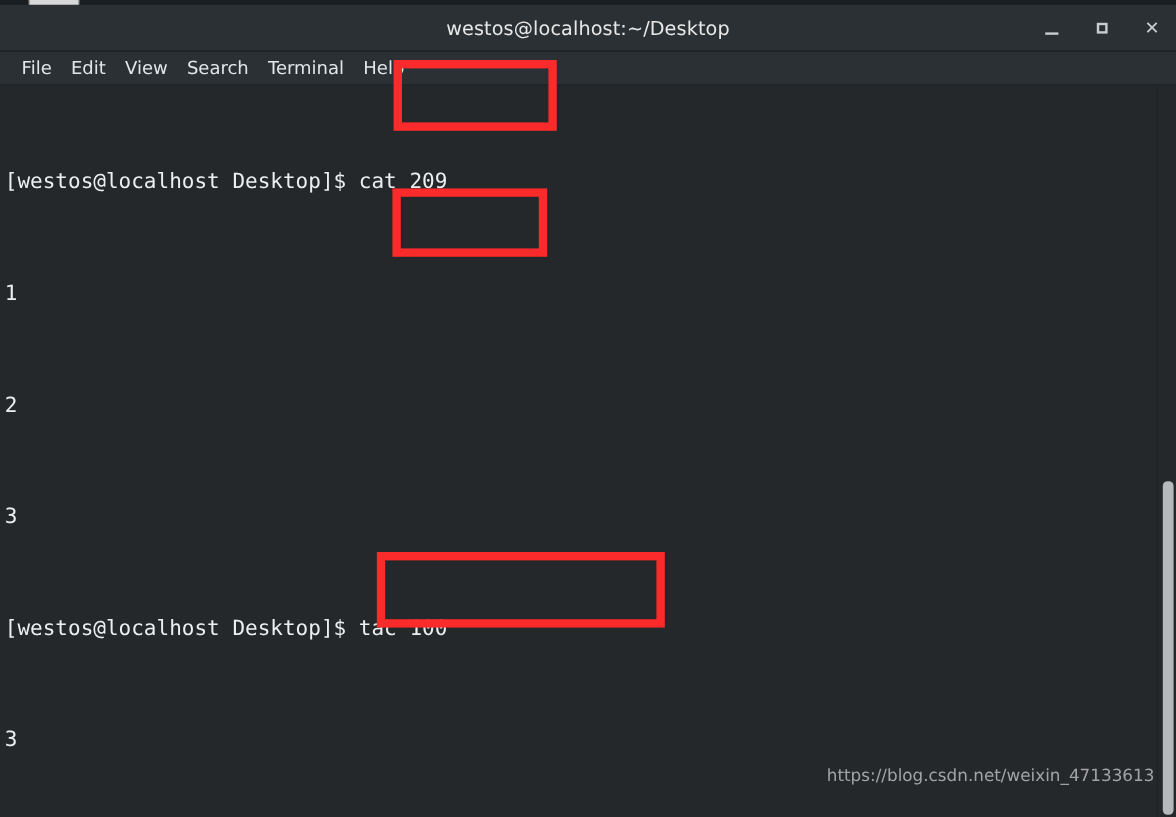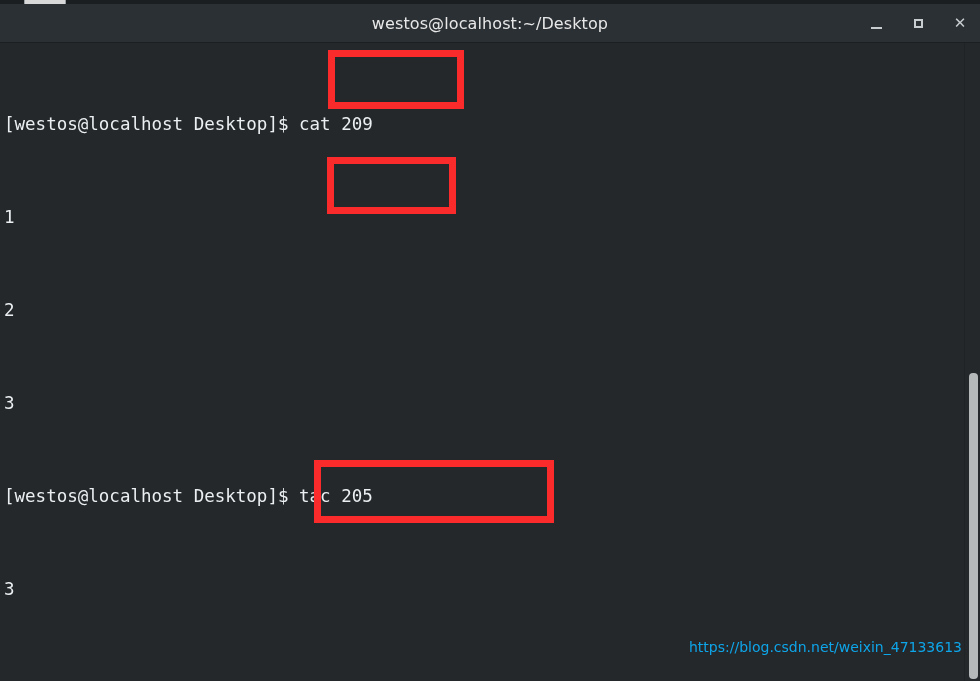--- a/index.html
+++ b/index.html
@@ -178,21 +178,21 @@
     border: 7px solid #fb2b2b;
     box-sizing: border-box;
     pointer-events: none;
   }
 
   
   #watermark {
     position: absolute;
     right: 18px;
     bottom: 26px;
-    color: #0ea5e9;
+    color: #a3a3a3;
     font-size: 14px;
     font-family: "DejaVu Sans", sans-serif;
     white-space: nowrap;
   }
 </style>
 </head>
 <body>
 
 <div id="desktop">
 
@@ -206,29 +206,37 @@
         <div class="win-btn min-glyph">
           <div class="min-bar"></div>
         </div>
         <div class="win-btn">
           <div class="max-sq"></div>
         </div>
         <div class="win-btn">✕</div>
       </div>
     </div>
 
+    <div id="menu-bar">
+      <div class="menu-item">File</div>
+      <div class="menu-item">Edit</div>
+      <div class="menu-item">View</div>
+      <div class="menu-item">Search</div>
+      <div class="menu-item">Terminal</div>
+      <div class="menu-item">Help</div>
+    </div>
 
     <div id="terminal-body">
 
       <div id="terminal-screen">
         <div class="term-line">[westos@localhost Desktop]$ cat 209</div>
         <div class="term-line">1</div>
         <div class="term-line">2</div>
         <div class="term-line">3</div>
-        <div class="term-line">[westos@localhost Desktop]$ tac 205</div>
+        <div class="term-line">[westos@localhost Desktop]$ tac 100</div>
         <div class="term-line">3</div>
         
         
         
         
         
         
         
         
         

